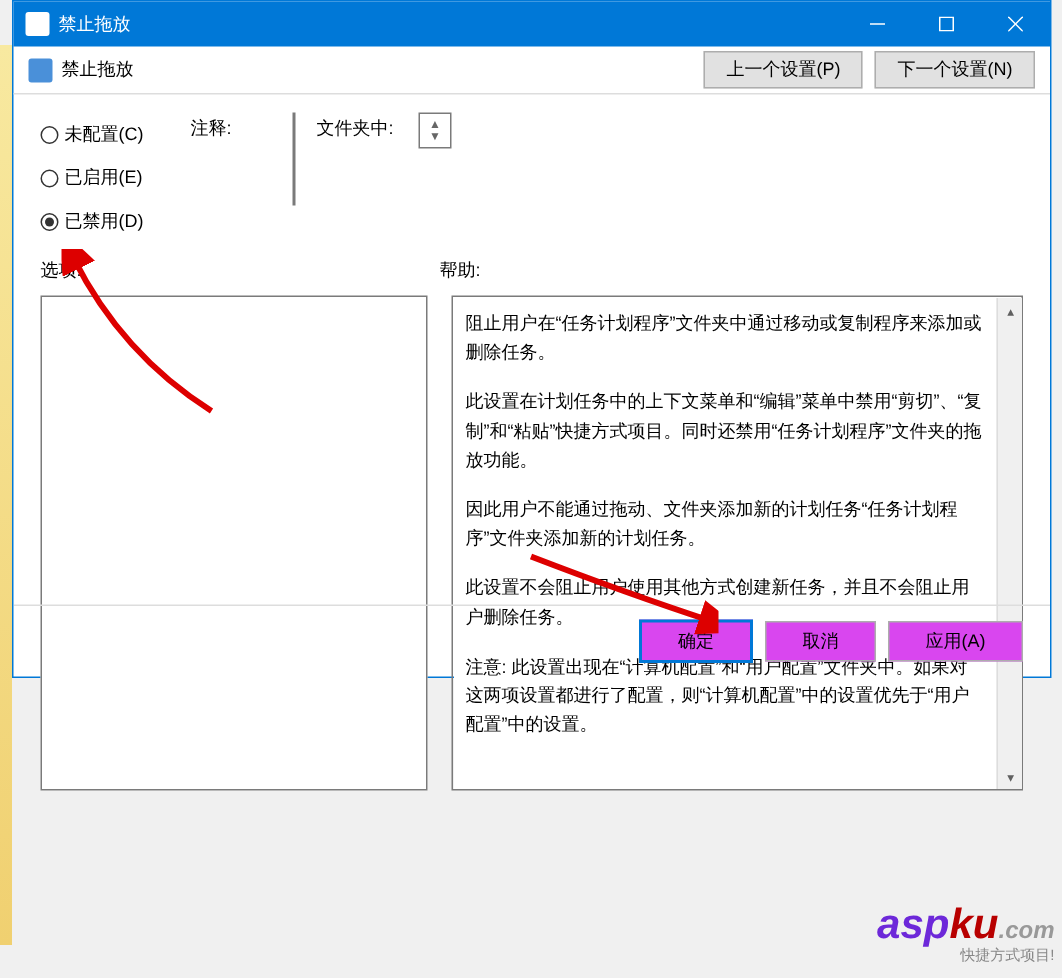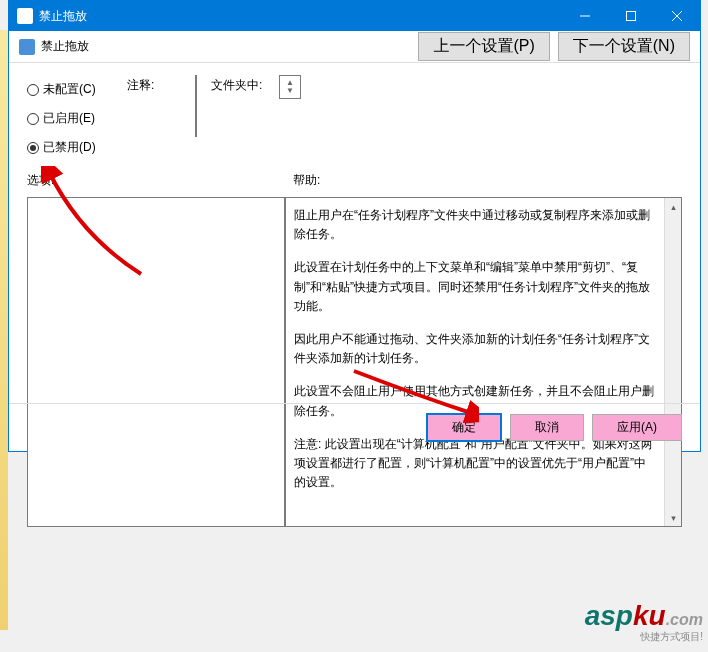--- a/index.html
+++ b/index.html
@@ -7,48 +7,48 @@
 .window { width: 693px; height: 452px; background: #fff; border: 1px solid #0078d7; position: relative; margin-left: 8px; }
 .titlebar { height: 30px; background: #0078d7; color: #fff; display: flex; align-items: center; padding-left: 8px; }
 .titlebar-icon { width: 16px; height: 16px; background: #fff; margin-right: 6px; display: inline-block; border-radius: 2px; }
 .titlebar-title { flex: 1; font-size: 12px; }
 .win-controls { display: flex; height: 100%; }
 .win-btn { width: 46px; height: 30px; display: flex; align-items: center; justify-content: center; color: #fff; cursor: pointer; }
 .subheader { height: 32px; border-bottom: 1px solid #ddd; display: flex; align-items: center; padding: 0 10px; justify-content: space-between; }
 .subheader-left { display: flex; align-items: center; gap: 6px; }
 .sub-icon { width: 16px; height: 16px; background: #4a90d9; display: inline-block; border-radius: 2px; }
 .nav-btns { display: flex; gap: 8px; }
-.nav-btn { padding: 3px 14px; border: 1px solid #adadad; background: #e1e1e1; cursor: pointer; font-size: 16px; }
+.nav-btn { padding: 3px 14px; border: 1px solid #adadad; background: #e1e1e1; cursor: pointer; font-size: 12px; }
 .main-area { padding: 12px 18px; display: flex; gap: 20px; }
 .radios { width: 80px; display: flex; flex-direction: column; gap: 12px; padding-top: 6px; }
 .radio-opt { display: flex; align-items: center; gap: 4px; cursor: pointer; }
 .radio-circle { width: 12px; height: 12px; border: 1px solid #333; border-radius: 50%; display: flex; align-items: center; justify-content: center; }
 .radio-circle.checked::after { content: ""; width: 6px; height: 6px; background: #333; border-radius: 50%; }
 .fields { flex: 1; display: flex; gap: 14px; }
 .field-row { display: flex; gap: 10px; }
 .field-label { width: 58px; padding-top: 2px; }
 .comment-box { flex: 1; height: 62px; border: 1px solid #7a7a7a; background: #fff; }
 .platform-box { flex: 1; height: 24px; border: 1px solid #7a7a7a; background: #fff; padding: 3px 6px; display: flex; align-items: center; justify-content: space-between; }
 .scroll-arrows { display: flex; flex-direction: column; font-size: 8px; line-height: 8px; color: #666; }
 .panels-header { display: flex; padding: 4px 18px; gap: 8px; }
 .panels-header > div:first-child { width: 258px; }
-.panels { display: flex; padding: 4px 18px; gap: 0; }
+.panels { display: flex; padding: 4px 18px; gap: 16px; }
 .options-panel { width: 258px; height: 330px; border: 1px solid #7a7a7a; background: #fff; }
 .help-panel { flex: 1; height: 330px; border: 1px solid #7a7a7a; background: #fff; padding: 8px; overflow-y: auto; position: relative; }
 .help-panel p { margin-bottom: 14px; line-height: 1.6; }
 .help-scrollbar { position: absolute; right: 0; top: 0; width: 17px; height: 100%; background: #f0f0f0; border-left: 1px solid #ddd; }
 .scroll-btn { width: 17px; height: 17px; background: #f0f0f0; display: flex; align-items: center; justify-content: center; font-size: 9px; color: #606060; }
 .bottom-bar { position: absolute; bottom: 0; left: 0; right: 0; height: 48px; border-top: 1px solid #ddd; display: flex; align-items: center; justify-content: flex-end; padding: 0 18px; gap: 8px; }
-.action-btn { padding: 4px 24px; border: 1px solid #adadad; background: #f9a8d4; cursor: pointer; font-size: 12px; }
+.action-btn { padding: 4px 24px; border: 1px solid #adadad; background: #d946ef; cursor: pointer; font-size: 12px; }
 .action-btn.primary { border: 2px solid #0078d7; }
 .red-arrow1 { position: absolute; left: 32px; top: 165px; width: 120px; height: 110px; pointer-events: none; z-index: 10; }
 .red-arrow2 { position: absolute; left: 340px; bottom: 25px; width: 130px; height: 60px; pointer-events: none; z-index: 10; }
 .watermark { position: absolute; right: 5px; bottom: 8px; z-index: 20; font-family: Arial, sans-serif; pointer-events: none; }
 .wm-main { font-size: 28px; font-weight: bold; font-style: italic; }
-.wm-main .r1 { color: #0f766e; }
+.wm-main .r1 { color: #6d28d9; }
 .wm-main .r2 { color: #b80000; }
 .wm-sub { font-size: 10px; color: #888; text-align: right; margin-top: -2px; }
 .bg-strip { position: absolute; left: 0; top: 30px; width: 8px; height: 600px; background: linear-gradient(#f8e9a0, #f0d070); }
 </style>
 </head>
 <body>
 
 <div class="bg-strip"></div>
 
 <div class="window">

